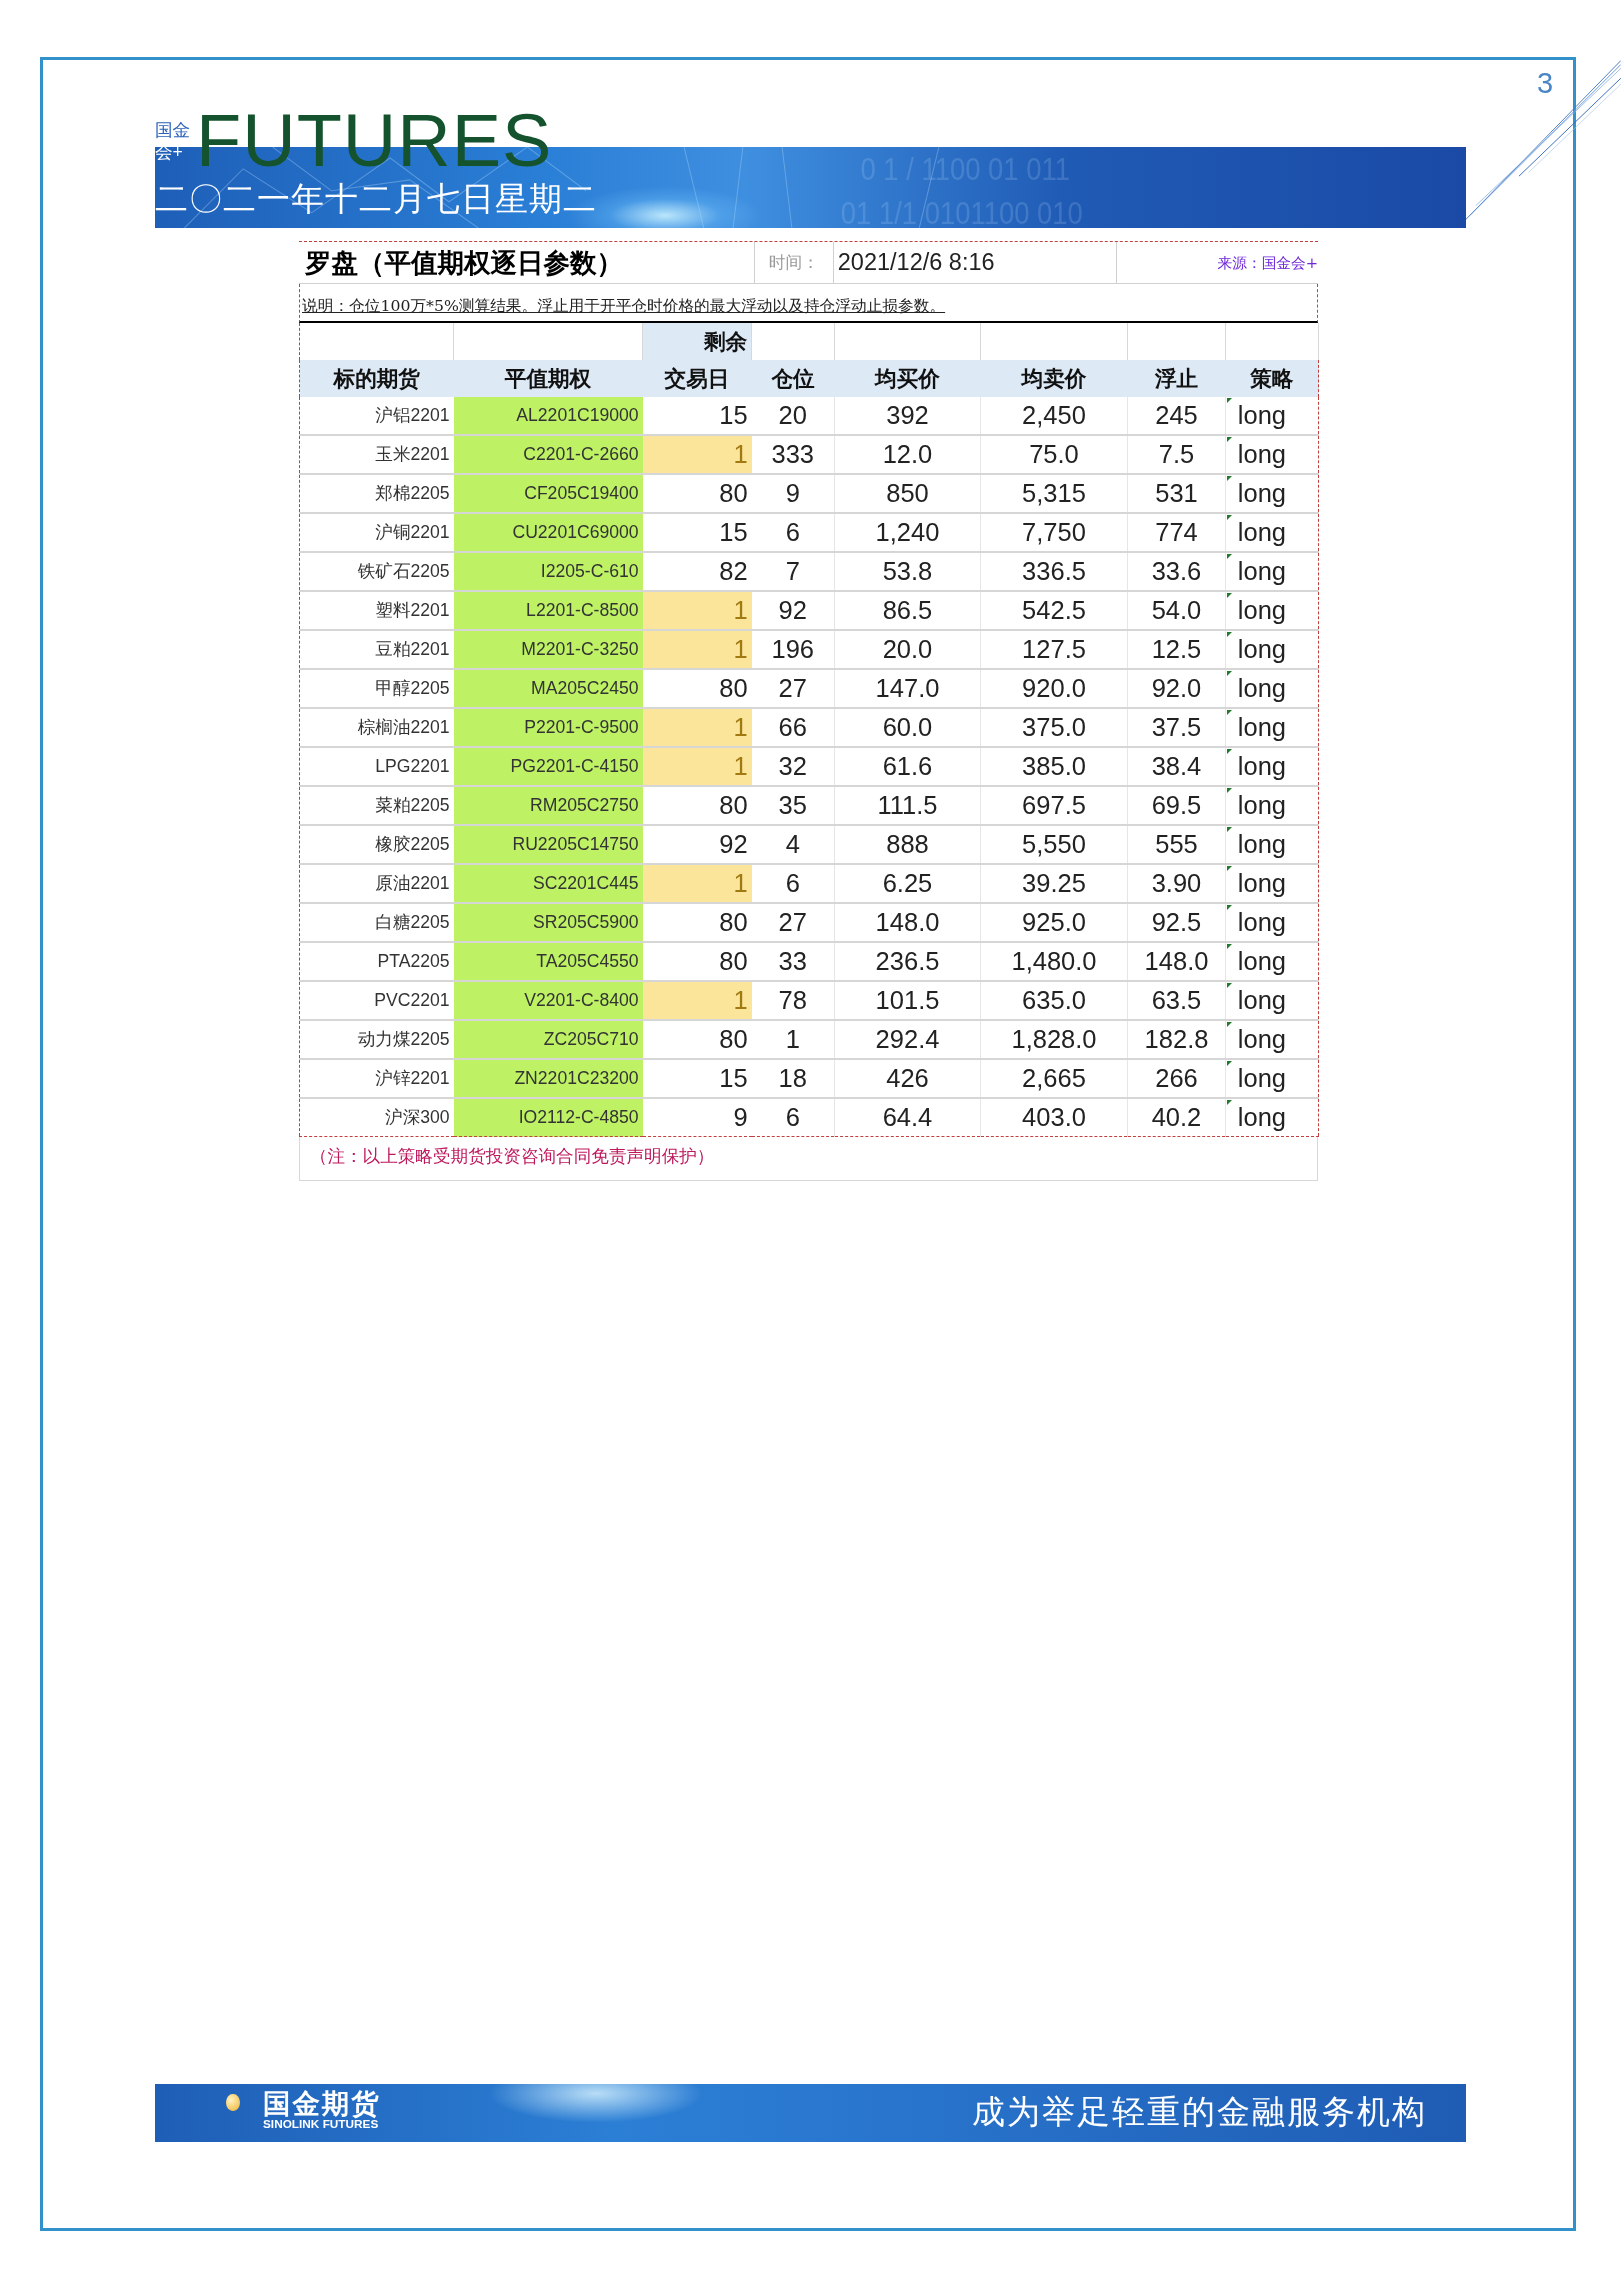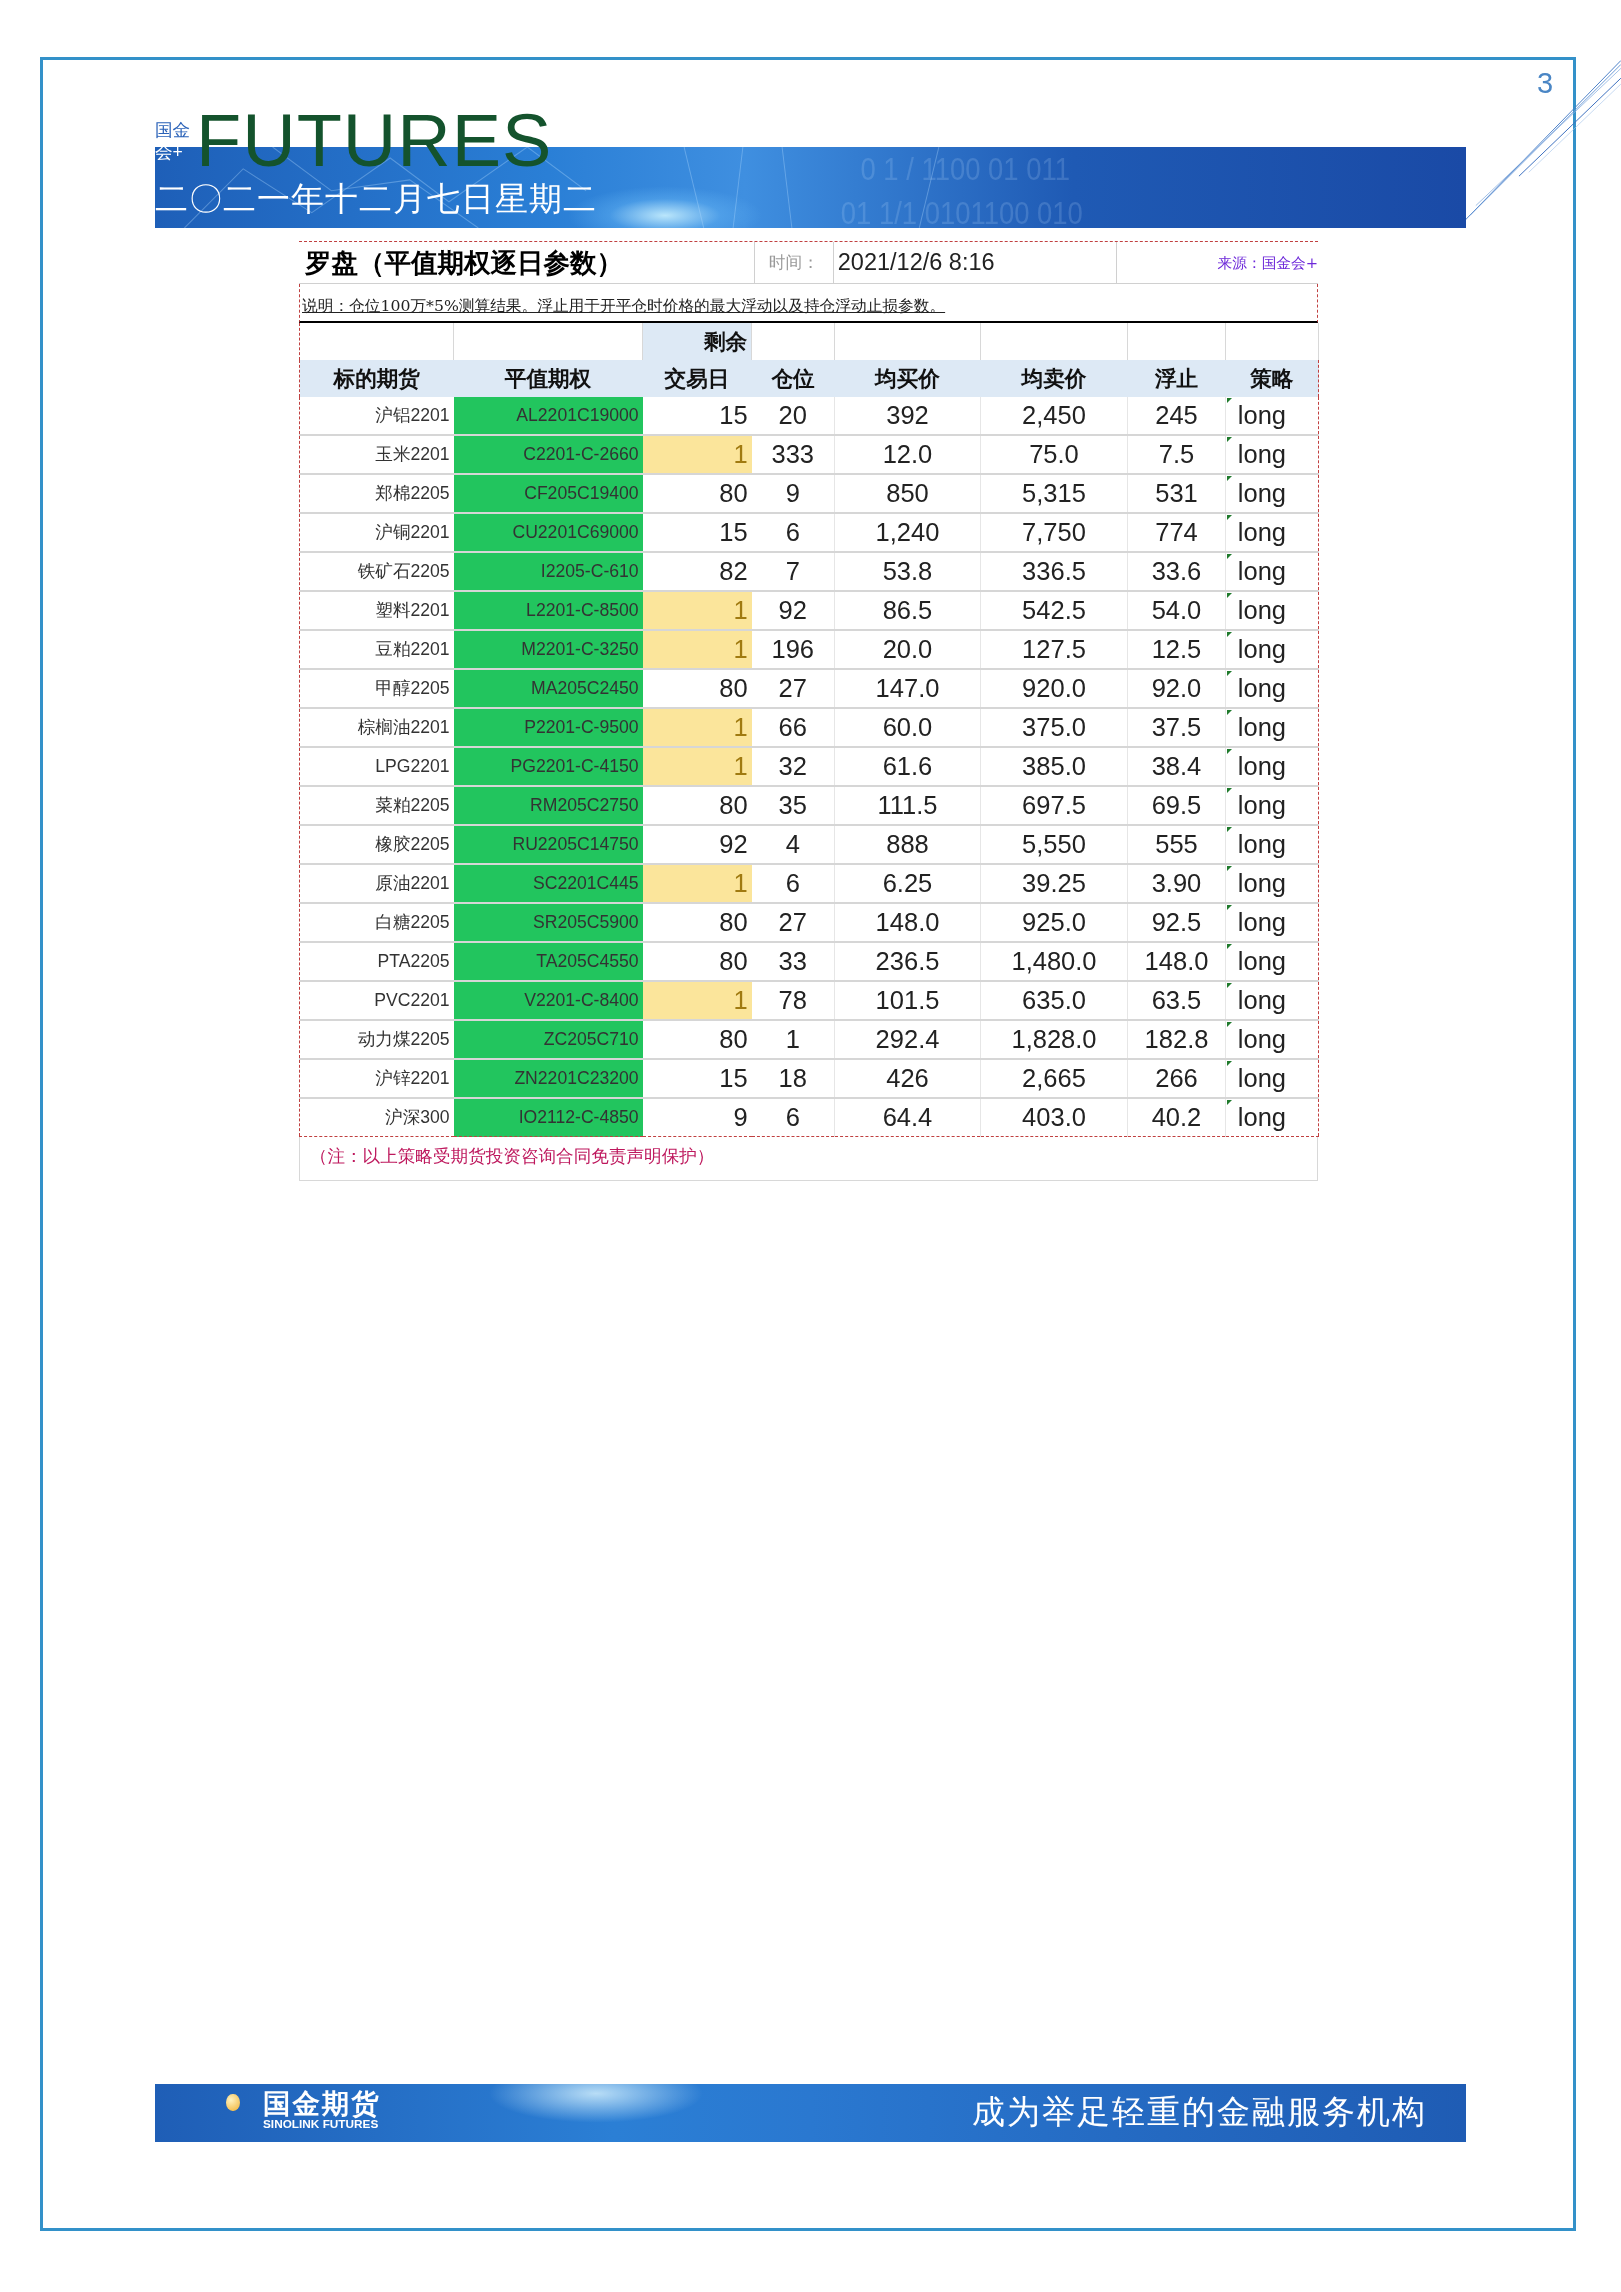--- a/index.html
+++ b/index.html
@@ -48,21 +48,21 @@
   table.data col.c7 { width: 98px; } table.data col.c8 { width: 93px; }
   table.data th { font-family: "DejaVu Serif", serif; font-weight: bold; font-size: 21.6px; color: #111;
                   height: 37px; padding: 0 3.9px; }
   table.data tr.h1 th { background: #fff; border-right: 1px solid #d8d8d8; }
   table.data tr.h1 th.shade { background: #dde9f5; text-align: right; }
   table.data tr.h2 th { background: #dde9f5; text-align: center; }
   table.data th.r { text-align: right; } table.data th.c { text-align: center; }
   table.data td { height: 37px; border-bottom: 2.9px solid #d6d6d6; padding: 0 3.9px; white-space: nowrap;
                   font-size: 25.5px; color: #222; line-height: 1; }
   table.data td.underlying { text-align: right; font-size: 17.6px; color: #333; }
-  table.data td.option { text-align: right; font-size: 17.6px; color: #333; background: #22c55e; }
+  table.data td.option { text-align: right; font-size: 17.6px; color: #333; background: #bef264; }
   table.data td.days { text-align: right; }
   table.data td.days.hl { background: #fbe59b; color: #a07a10; }
   table.data td.num-c { text-align: center; border-right: 1px solid #e6e6e6; }
   table.data td.strategy { text-align: left; padding-left: 11.8px; position: relative; border-left: 1px solid #e6e6e6; }
   table.data td.strategy::before { content: ""; position: absolute; left: 1px; top: 1px; width: 0; height: 0;
                                    border-top: 5.9px solid #1f7a2c; border-right: 5.9px solid transparent; }
   table.data tr:last-child td { border-bottom: 1px dashed #c04040; }
   .footnote { height: 43px; font-size: 17.6px; color: #be185d; line-height: 39px; padding-left: 9.8px;
               border: 1px solid #d8d8d8; border-top: none; }
 

